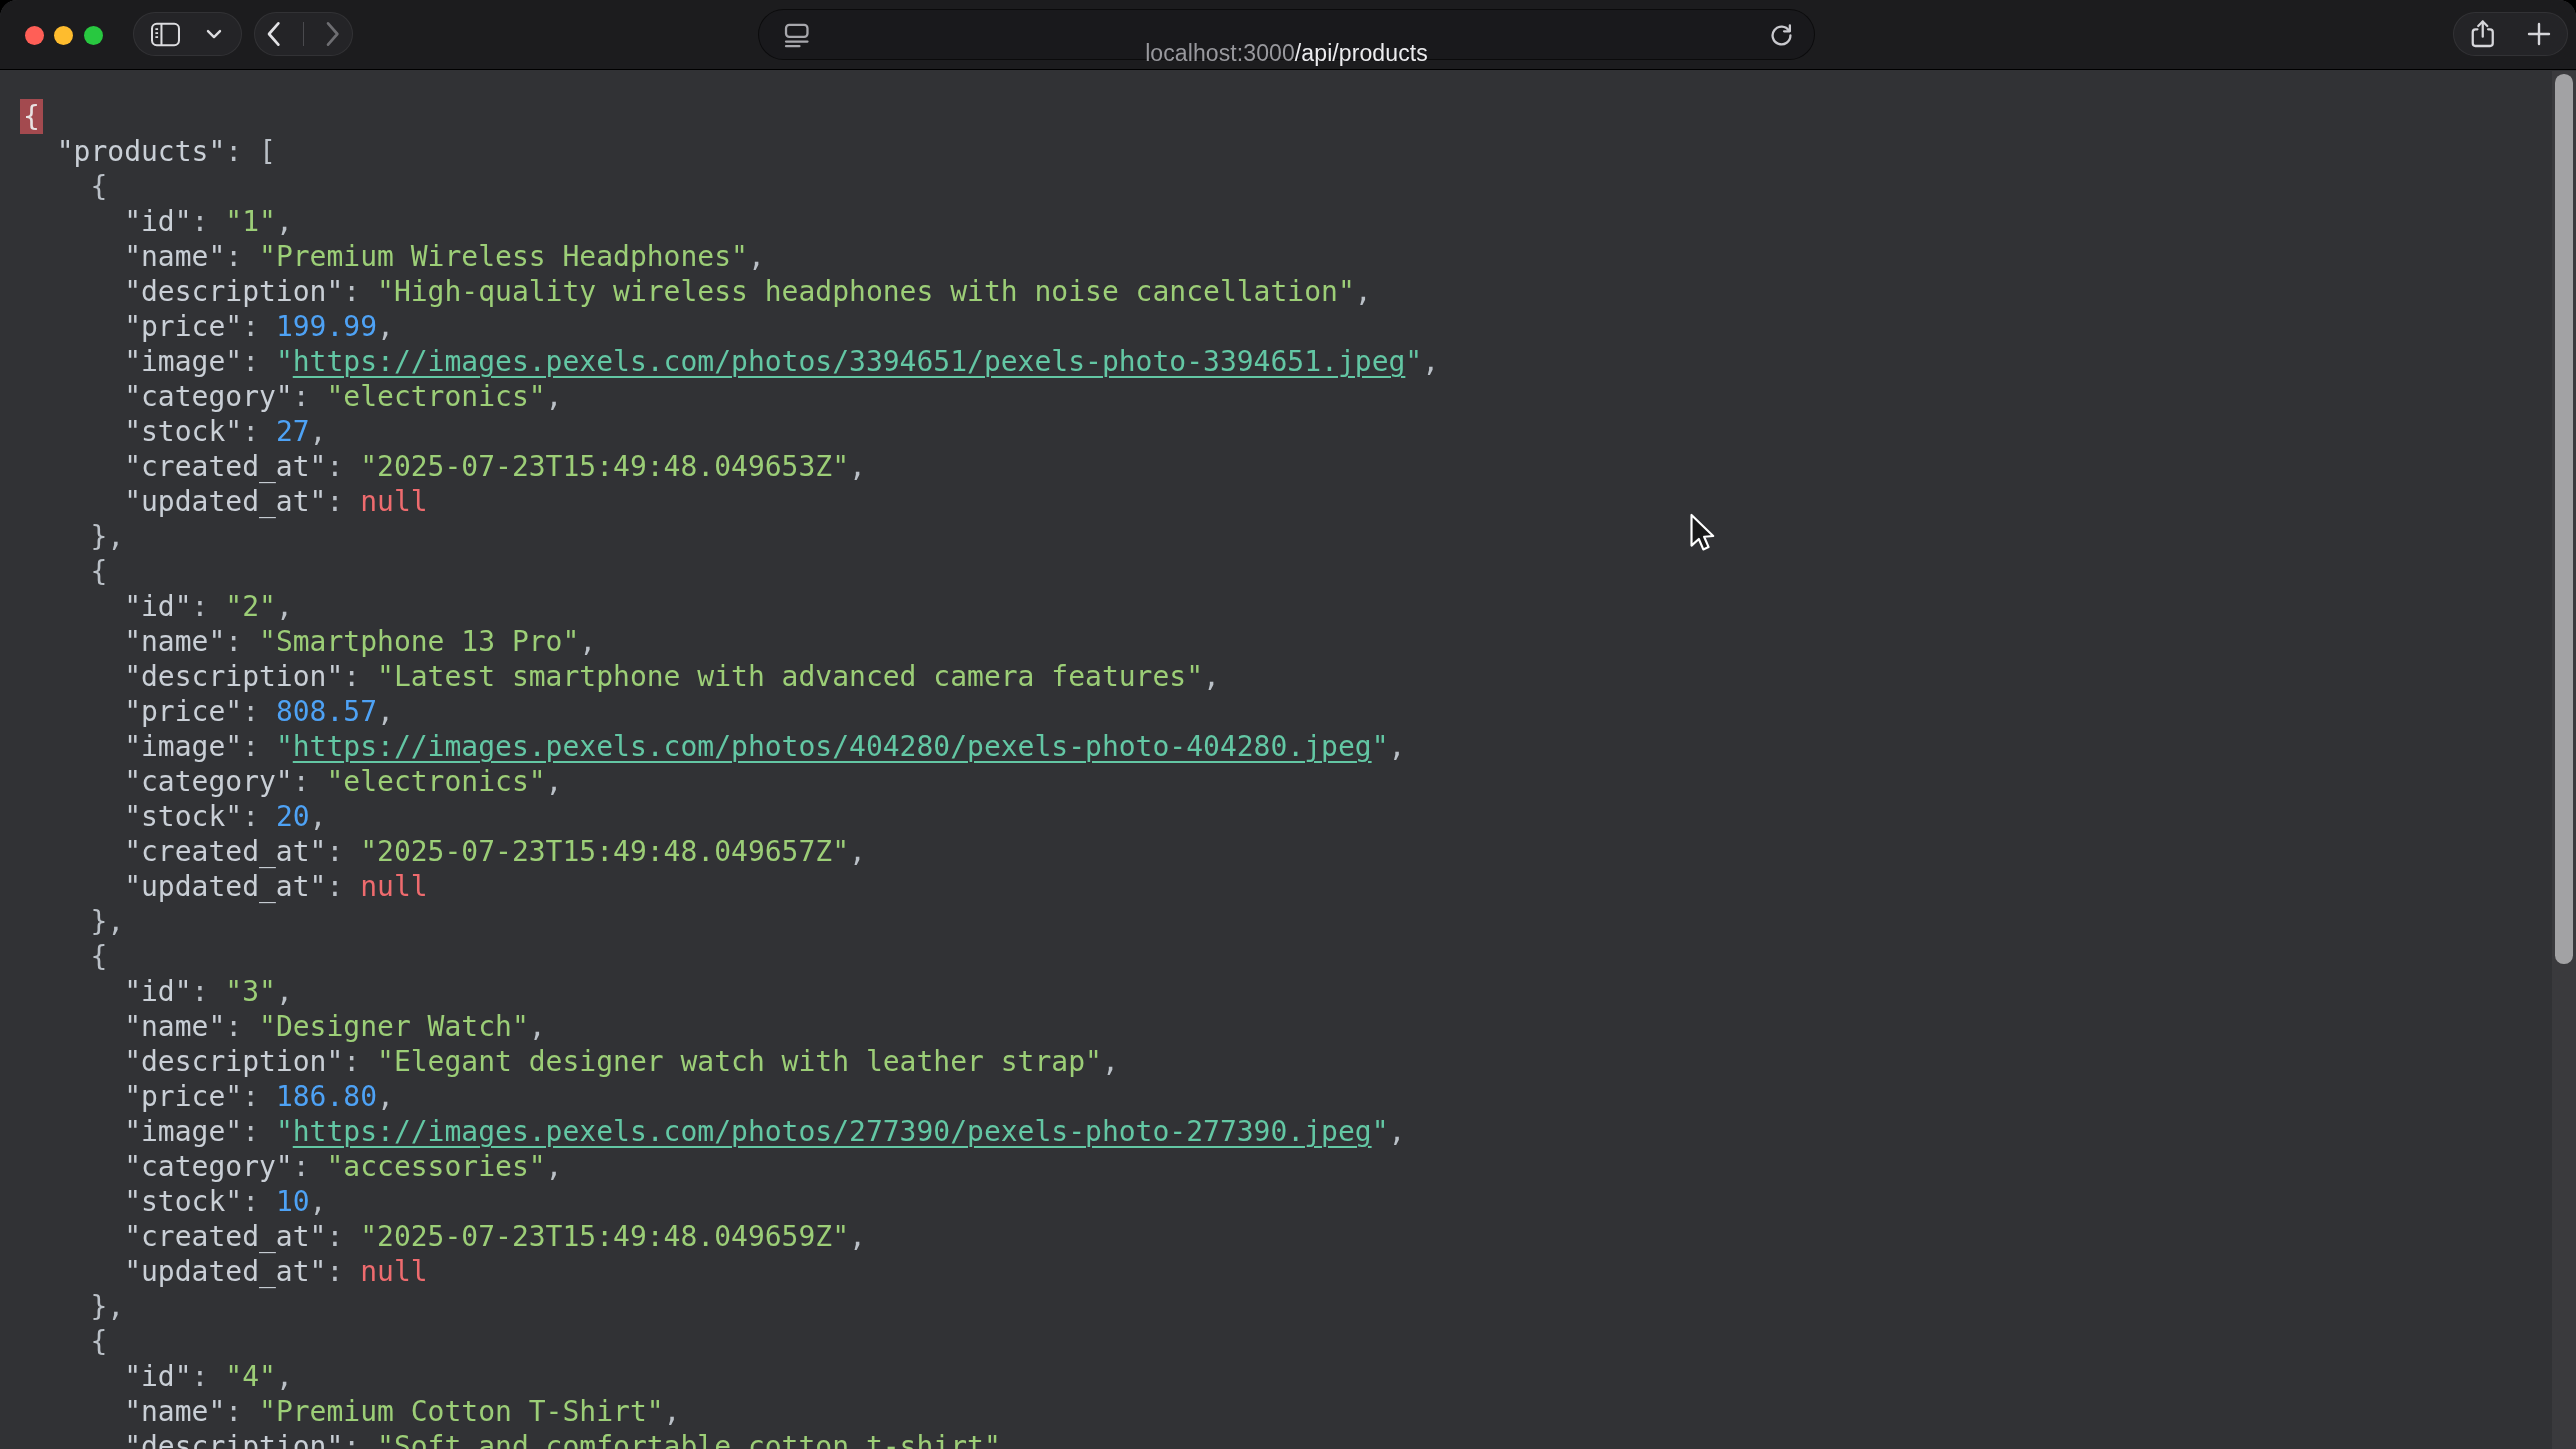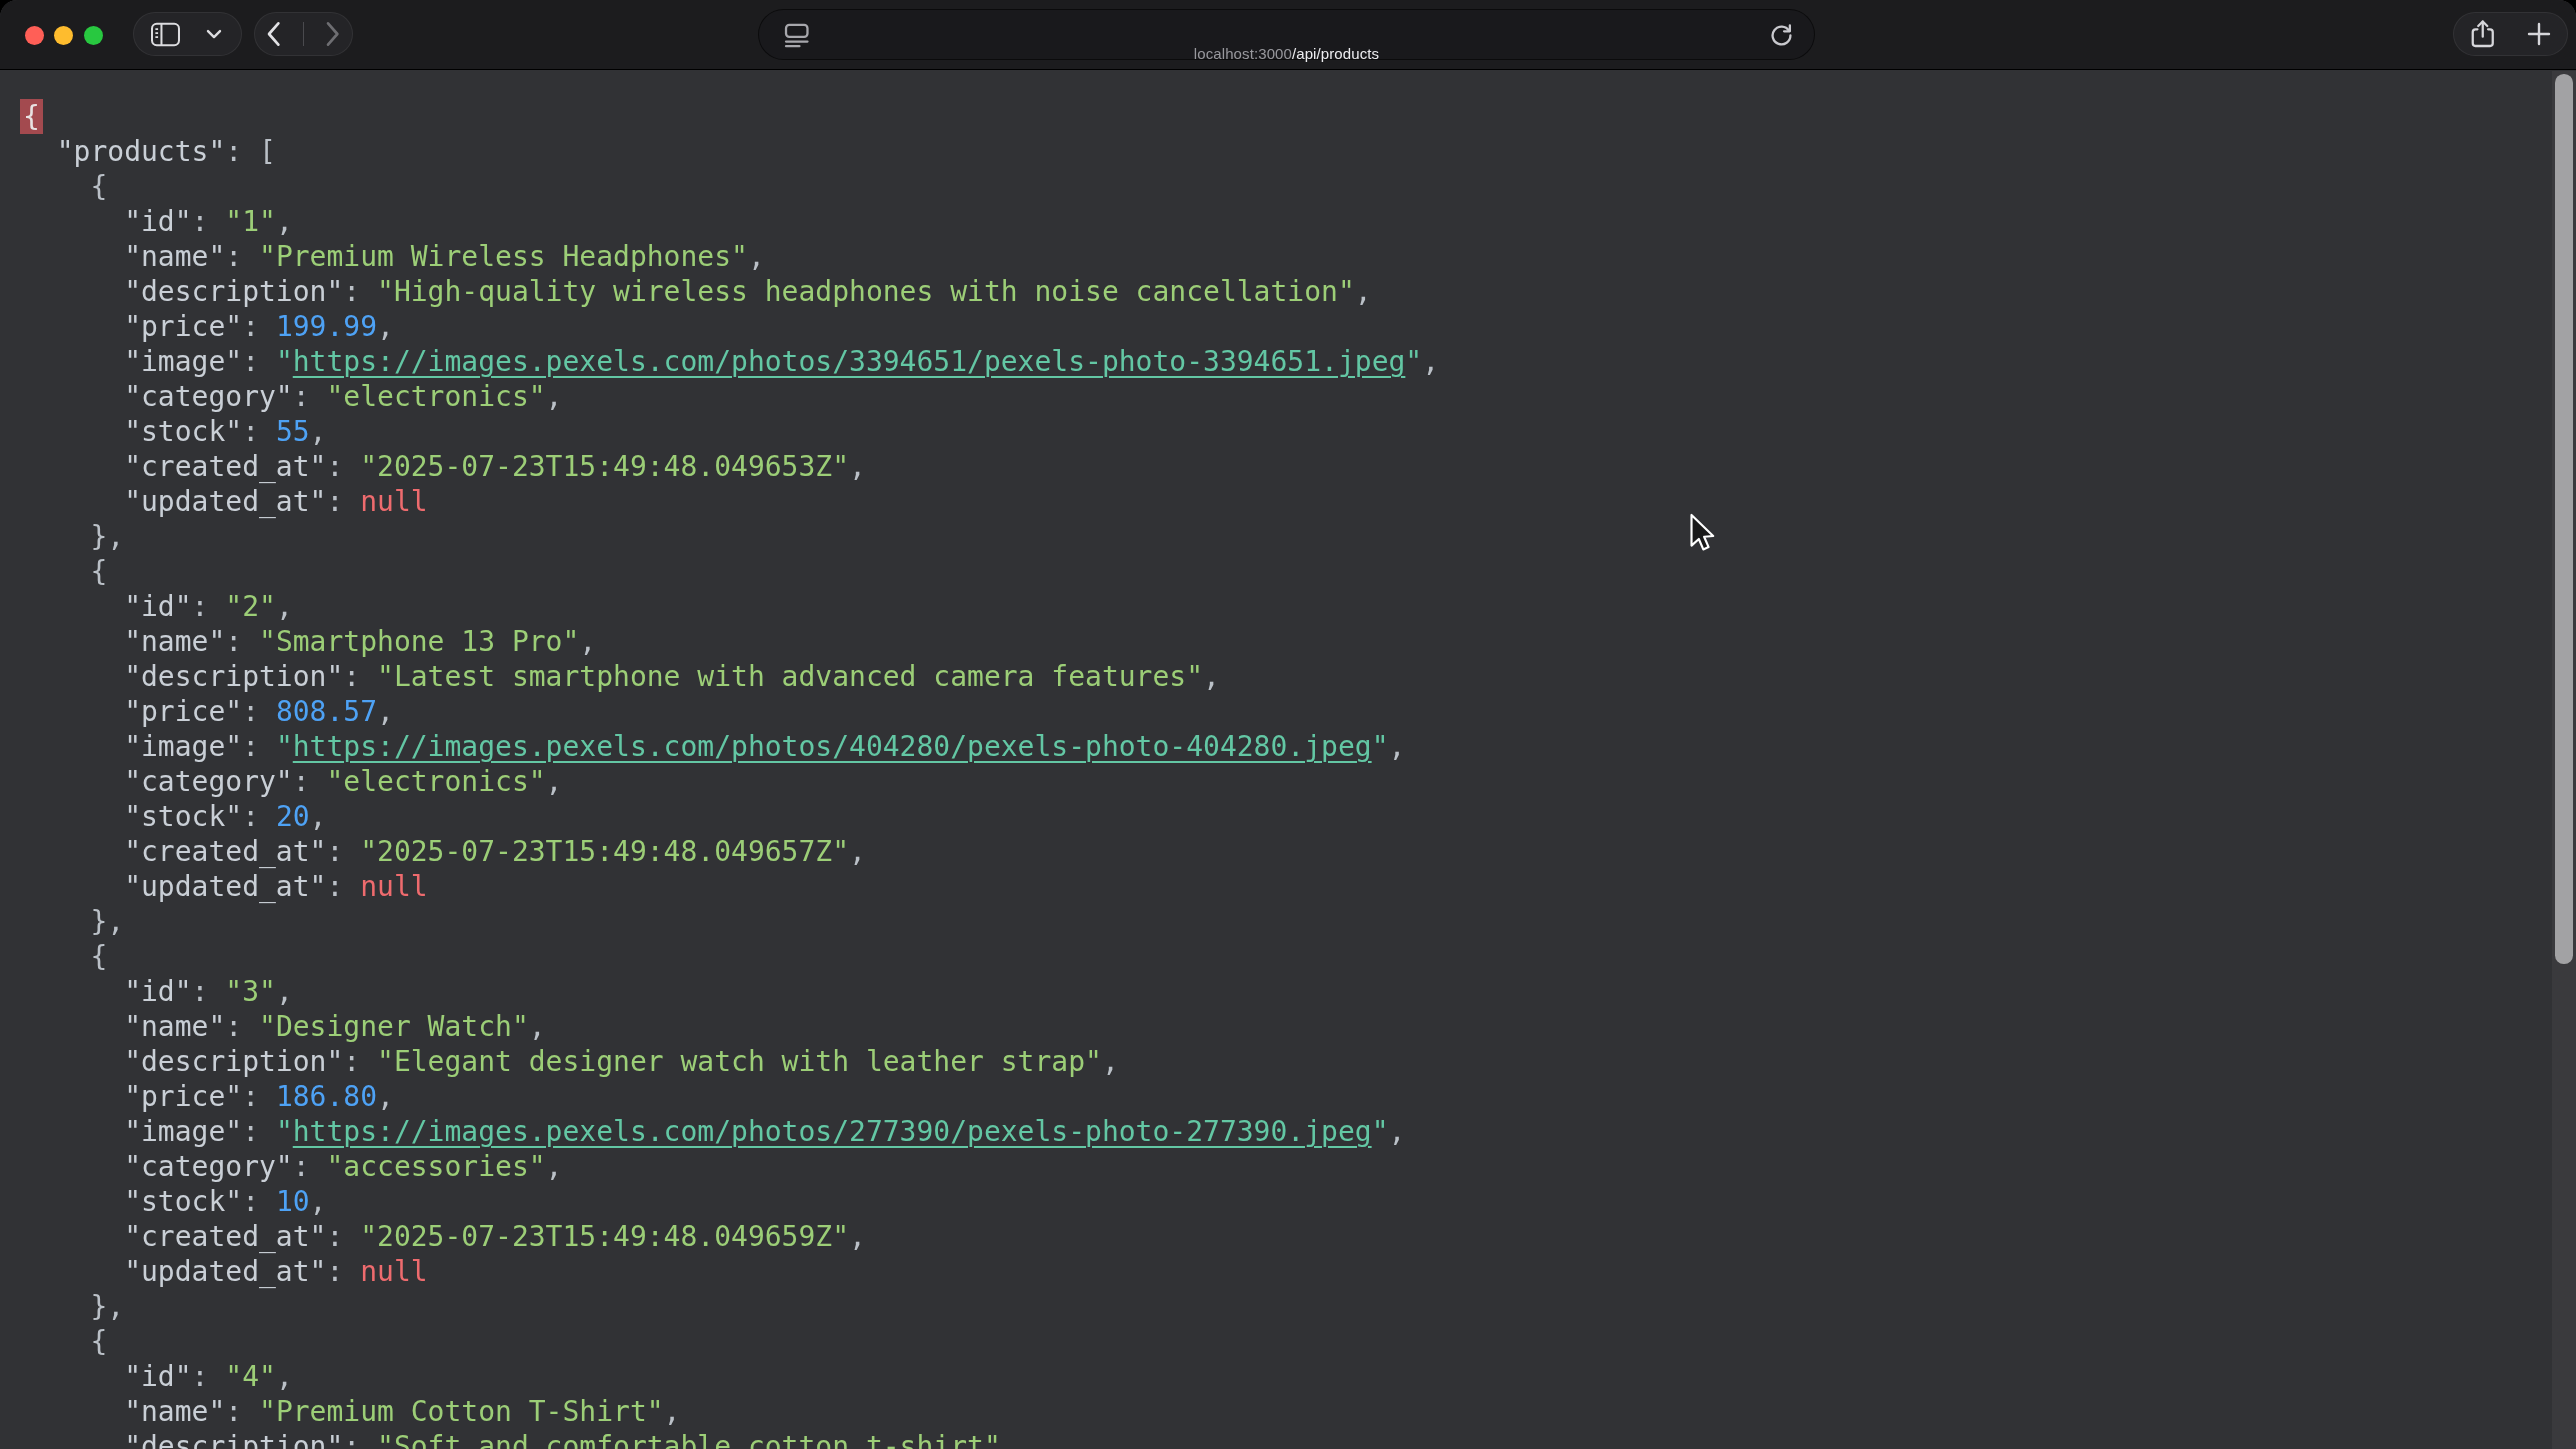--- a/index.html
+++ b/index.html
@@ -52,21 +52,21 @@
   .nav-divider{width:1.3px;height:24px;background:#4a4a4e;}
 
   .tb-btn{display:flex;align-items:center;justify-content:center;background:none;border:none;cursor:default;}
   .tb-btn svg{display:block;}
 
   .url-field{position:absolute;left:758px;top:9.4px;width:1057px;height:51px;border-radius:25.5px;
              background:var(--urlfield-bg);border:1.3px solid rgba(0,0,0,0.55);
              display:flex;align-items:center;}
   .url-page-icon{position:absolute;left:23px;top:12px;}
   .url-reload{position:absolute;right:19px;top:12px;}
-  .url-text{width:100%;text-align:center;font-size:15px;letter-spacing:0.1px;margin-top:37px;}
+  .url-text{width:100%;text-align:center;font-size:23px;letter-spacing:0.1px;margin-top:37px;}
   .url-host{color:var(--url-host-color);}
   .url-path{color:var(--url-path-color);}
 
   
   .content{position:absolute;top:71px;left:0;right:0;bottom:0;background:var(--content-bg);overflow:hidden;}
   .json{font-family:"DejaVu Sans Mono","Liberation Mono",monospace;font-size:28px;
         padding:28px 0 0 23px;color:var(--punct-color);}
   .json .line{height:var(--lh);line-height:var(--lh);white-space:pre;}
   .tk-k{color:var(--key-color);}
   .tk-p{color:var(--punct-color);}
@@ -178,21 +178,21 @@
     <div class="json">
         <div class="line"><span class="tk-hb">{</span></div>
         <div class="line"><span class="tk-p">  </span><span class="tk-k">"products"</span><span class="tk-p">: [</span></div>
         <div class="line"><span class="tk-p">    {</span></div>
         <div class="line"><span class="tk-p">      </span><span class="tk-k">"id"</span><span class="tk-p">: </span><span class="tk-s">"1"</span><span class="tk-p">,</span></div>
         <div class="line"><span class="tk-p">      </span><span class="tk-k">"name"</span><span class="tk-p">: </span><span class="tk-s">"Premium Wireless Headphones"</span><span class="tk-p">,</span></div>
         <div class="line"><span class="tk-p">      </span><span class="tk-k">"description"</span><span class="tk-p">: </span><span class="tk-s">"High-quality wireless headphones with noise cancellation"</span><span class="tk-p">,</span></div>
         <div class="line"><span class="tk-p">      </span><span class="tk-k">"price"</span><span class="tk-p">: </span><span class="tk-n">199.99</span><span class="tk-p">,</span></div>
         <div class="line"><span class="tk-p">      </span><span class="tk-k">"image"</span><span class="tk-p">: </span><span class="tk-q">"</span><span class="tk-l">https://images.pexels.com/photos/3394651/pexels-photo-3394651.jpeg</span><span class="tk-q">"</span><span class="tk-p">,</span></div>
         <div class="line"><span class="tk-p">      </span><span class="tk-k">"category"</span><span class="tk-p">: </span><span class="tk-s">"electronics"</span><span class="tk-p">,</span></div>
-        <div class="line"><span class="tk-p">      </span><span class="tk-k">"stock"</span><span class="tk-p">: </span><span class="tk-n">55</span><span class="tk-p">,</span></div>
+        <div class="line"><span class="tk-p">      </span><span class="tk-k">"stock"</span><span class="tk-p">: </span><span class="tk-n">27</span><span class="tk-p">,</span></div>
         <div class="line"><span class="tk-p">      </span><span class="tk-k">"created_at"</span><span class="tk-p">: </span><span class="tk-s">"2025-07-23T15:49:48.049653Z"</span><span class="tk-p">,</span></div>
         <div class="line"><span class="tk-p">      </span><span class="tk-k">"updated_at"</span><span class="tk-p">: </span><span class="tk-u">null</span></div>
         <div class="line"><span class="tk-p">    },</span></div>
         <div class="line"><span class="tk-p">    {</span></div>
         <div class="line"><span class="tk-p">      </span><span class="tk-k">"id"</span><span class="tk-p">: </span><span class="tk-s">"2"</span><span class="tk-p">,</span></div>
         <div class="line"><span class="tk-p">      </span><span class="tk-k">"name"</span><span class="tk-p">: </span><span class="tk-s">"Smartphone 13 Pro"</span><span class="tk-p">,</span></div>
         <div class="line"><span class="tk-p">      </span><span class="tk-k">"description"</span><span class="tk-p">: </span><span class="tk-s">"Latest smartphone with advanced camera features"</span><span class="tk-p">,</span></div>
         <div class="line"><span class="tk-p">      </span><span class="tk-k">"price"</span><span class="tk-p">: </span><span class="tk-n">808.57</span><span class="tk-p">,</span></div>
         <div class="line"><span class="tk-p">      </span><span class="tk-k">"image"</span><span class="tk-p">: </span><span class="tk-q">"</span><span class="tk-l">https://images.pexels.com/photos/404280/pexels-photo-404280.jpeg</span><span class="tk-q">"</span><span class="tk-p">,</span></div>
         <div class="line"><span class="tk-p">      </span><span class="tk-k">"category"</span><span class="tk-p">: </span><span class="tk-s">"electronics"</span><span class="tk-p">,</span></div>

